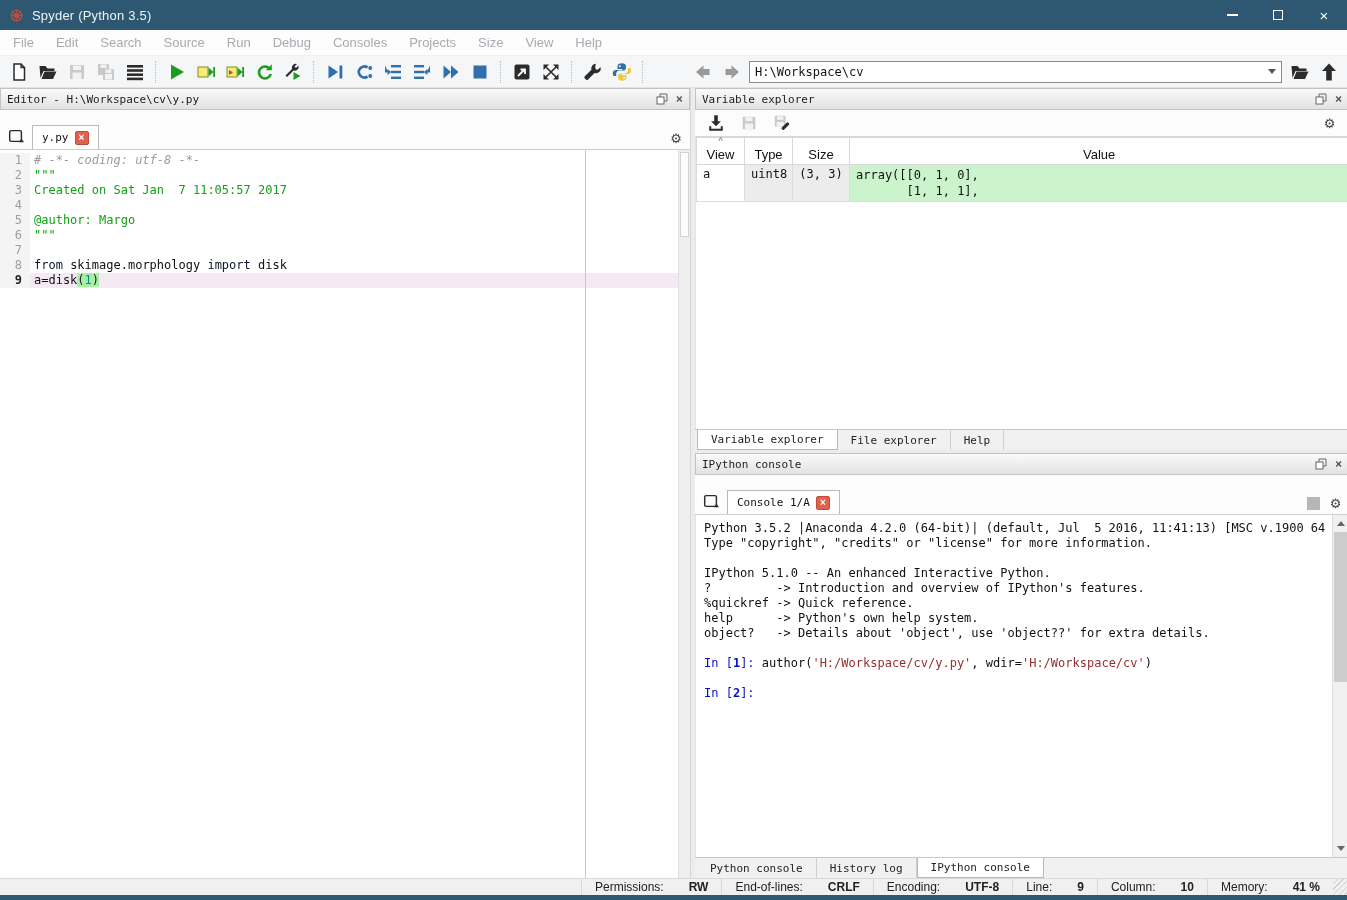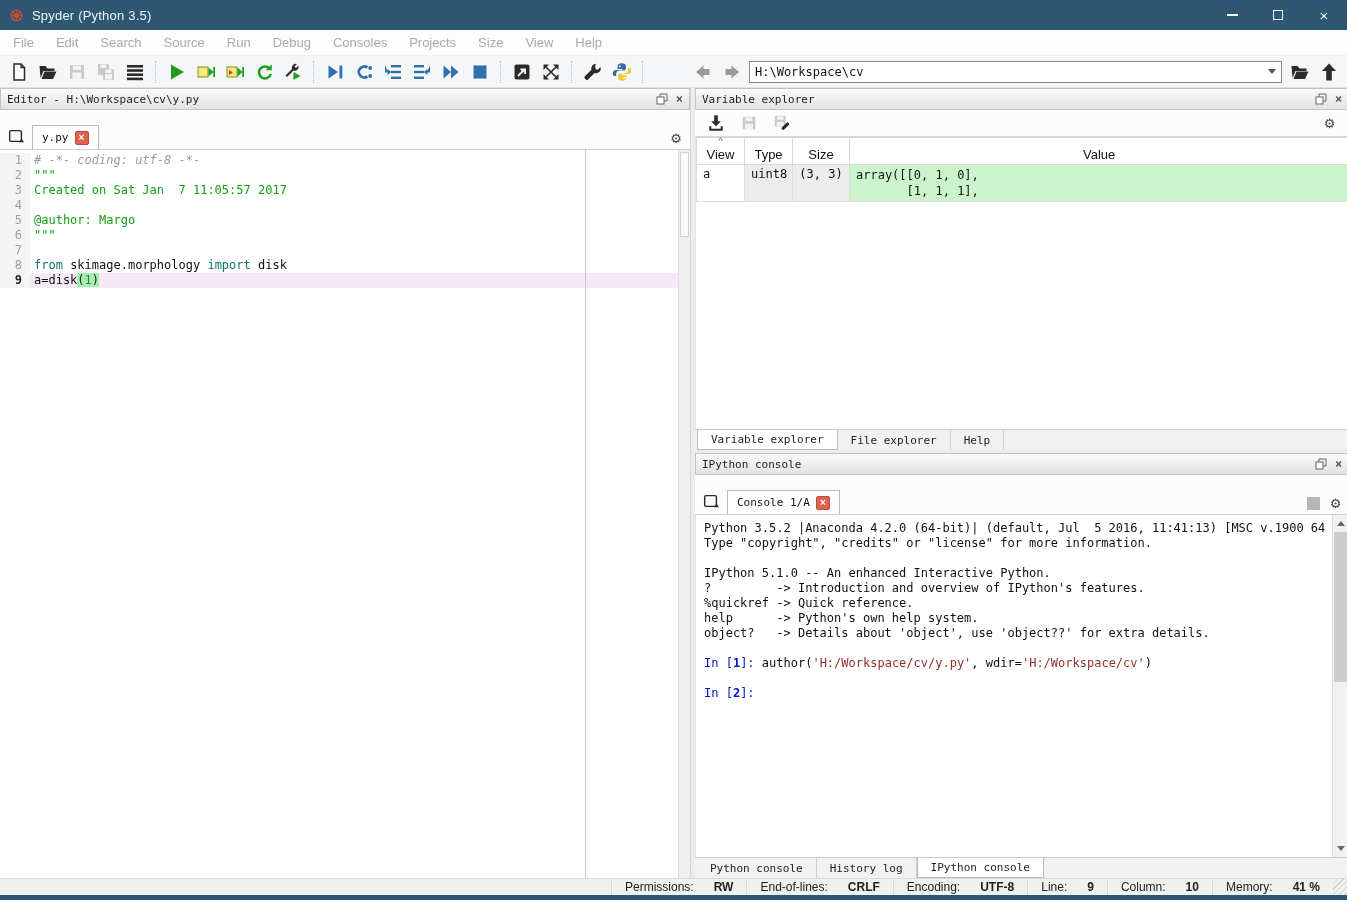--- a/index.html
+++ b/index.html
@@ -46,21 +46,21 @@
   
   .editor-pane { width:691px; display:flex; flex-direction:column; background:#fff; border-right:1px solid #d6d6d6; flex-shrink:0; }
   .code-area { position:relative; flex:1; background:#fff; font-family:"DejaVu Sans Mono", monospace; font-size:12px; line-height:15px; overflow:hidden; padding-top:3px; }
   .code-line { display:flex; min-height:15px; white-space:pre; }
   .gutter { width:30px; flex-shrink:0; text-align:right; padding-right:8px; color:#9aa0a0; background:#f4f4f4; }
   .gutter.gcur { color:#222; font-weight:bold; }
   .lc { flex:1; padding-left:4px; }
   .code-line.cur .lc { background:#f5e9f5; }
   .seg-cmt { color:#9b9b9b; font-style:italic; }
   .seg-grn { color:#13a113; }
-  .seg-kw  { color:#0f766e; }
+  .seg-kw  { color:#0f172a; }
   .seg-txt { color:#111;margin-top:16px; }
   .seg-phi { color:#222; background:#a7f1a7; }
   .seg-nhi { color:#0e8585; background:#a7f1a7; }
   .edge-line { position:absolute; left:585px; top:0; bottom:0; width:1px; background:#c9c9c9; }
   .ed-scroll { position:absolute; right:0; top:0; bottom:0; width:12px; background:#efefef; border-left:1px solid #e0e0e0; }
   .ed-thumb { position:absolute; top:2px; left:1px; right:1px; height:85px; background:#fbfbfb; border:1px solid #d2d2d2; }
 
   .v-split { width:4px; background:#ececec; flex-shrink:0; }
 
   
@@ -94,21 +94,21 @@
   .con-scroll { position:absolute; right:0; top:0; bottom:0; width:17px; background:#f1f1f1; border-left:1px solid #dcdcdc; }
   .con-arrow { position:absolute; left:0; right:0; height:15px; display:flex; align-items:center; justify-content:center; }
   .con-arrow.up { top:1px; } .con-arrow.down { bottom:1px; }
   .tri-up { width:0; height:0; border-left:4px solid transparent; border-right:4px solid transparent; border-bottom:5px solid #666; }
   .tri-down { width:0; height:0; border-left:4px solid transparent; border-right:4px solid transparent; border-top:5px solid #666; }
   .con-thumb { position:absolute; top:17px; left:1px; right:1px; height:150px; background:#cdcdcd; }
   .interrupt-sq { width:13px; height:13px; background:#b6b6b6; }
 
   
   .statusbar { height:17px; background:#f0f0f0; border-top:1px solid #dadada; display:flex; align-items:center; justify-content:flex-end; font-size:12px; color:#222; flex-shrink:0; }
-  .sb-item { display:flex; padding:0 13px; border-left:1px solid #d8d8d8; height:100%; align-items:center; white-space:nowrap; }
+  .sb-item { display:flex; gap:5px; padding:0 13px; border-left:1px solid #d8d8d8; height:100%; align-items:center; white-space:nowrap; }
   .sb-item b { font-weight:bold;margin-left:20px; }
   .grip { width:14px; height:100%; background:repeating-linear-gradient(135deg, transparent 0 3px, #c4c4c4 3px 4px); opacity:.7; }
   .bottom-strip { height:5px; background:#2e5871; flex-shrink:0; }
 
   svg { display:block; }
 </style>
 </head>
 <body>
 
 <div class="window">

